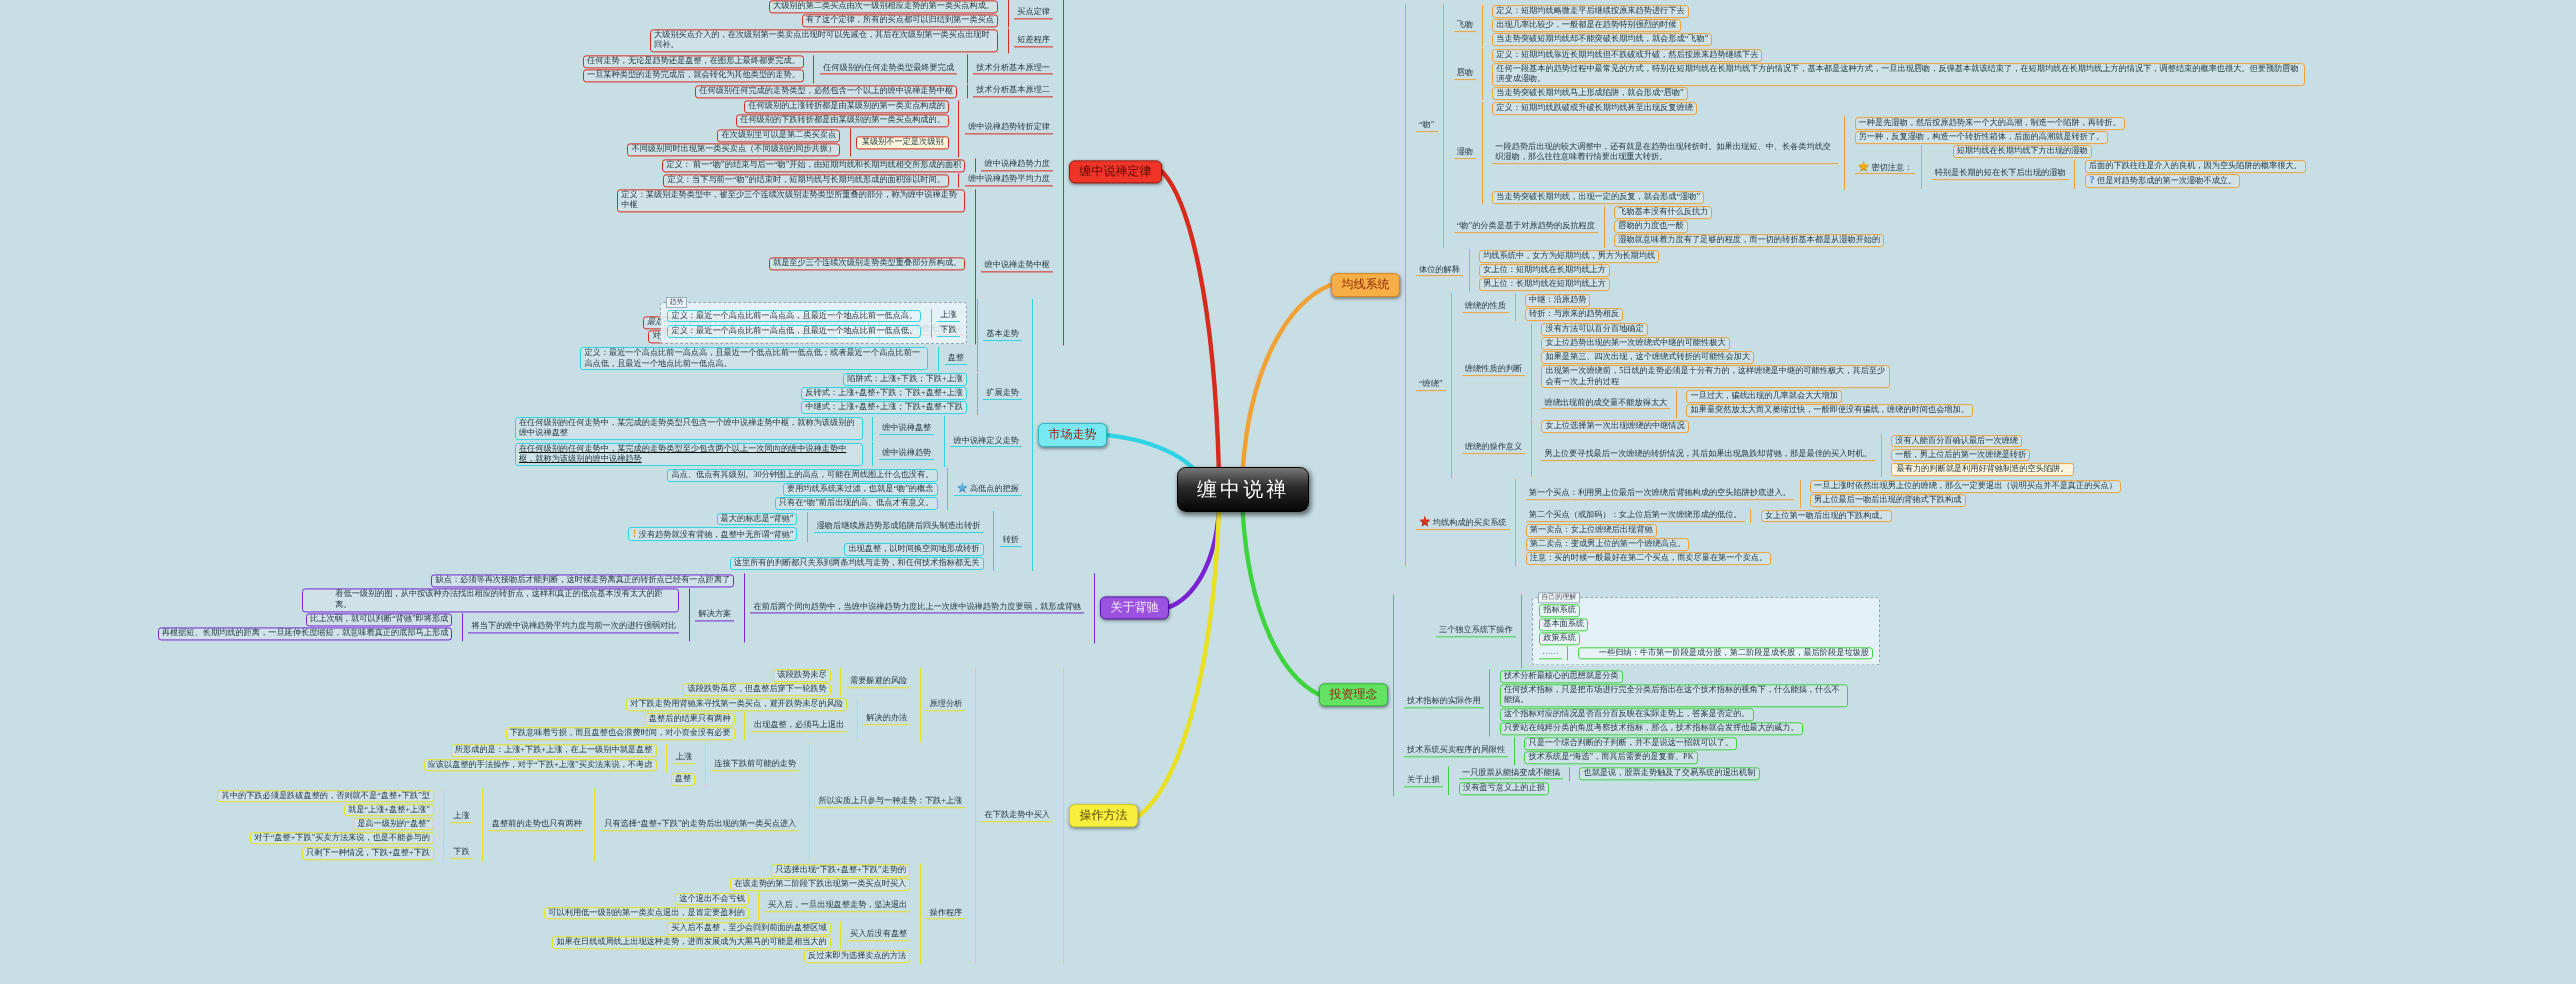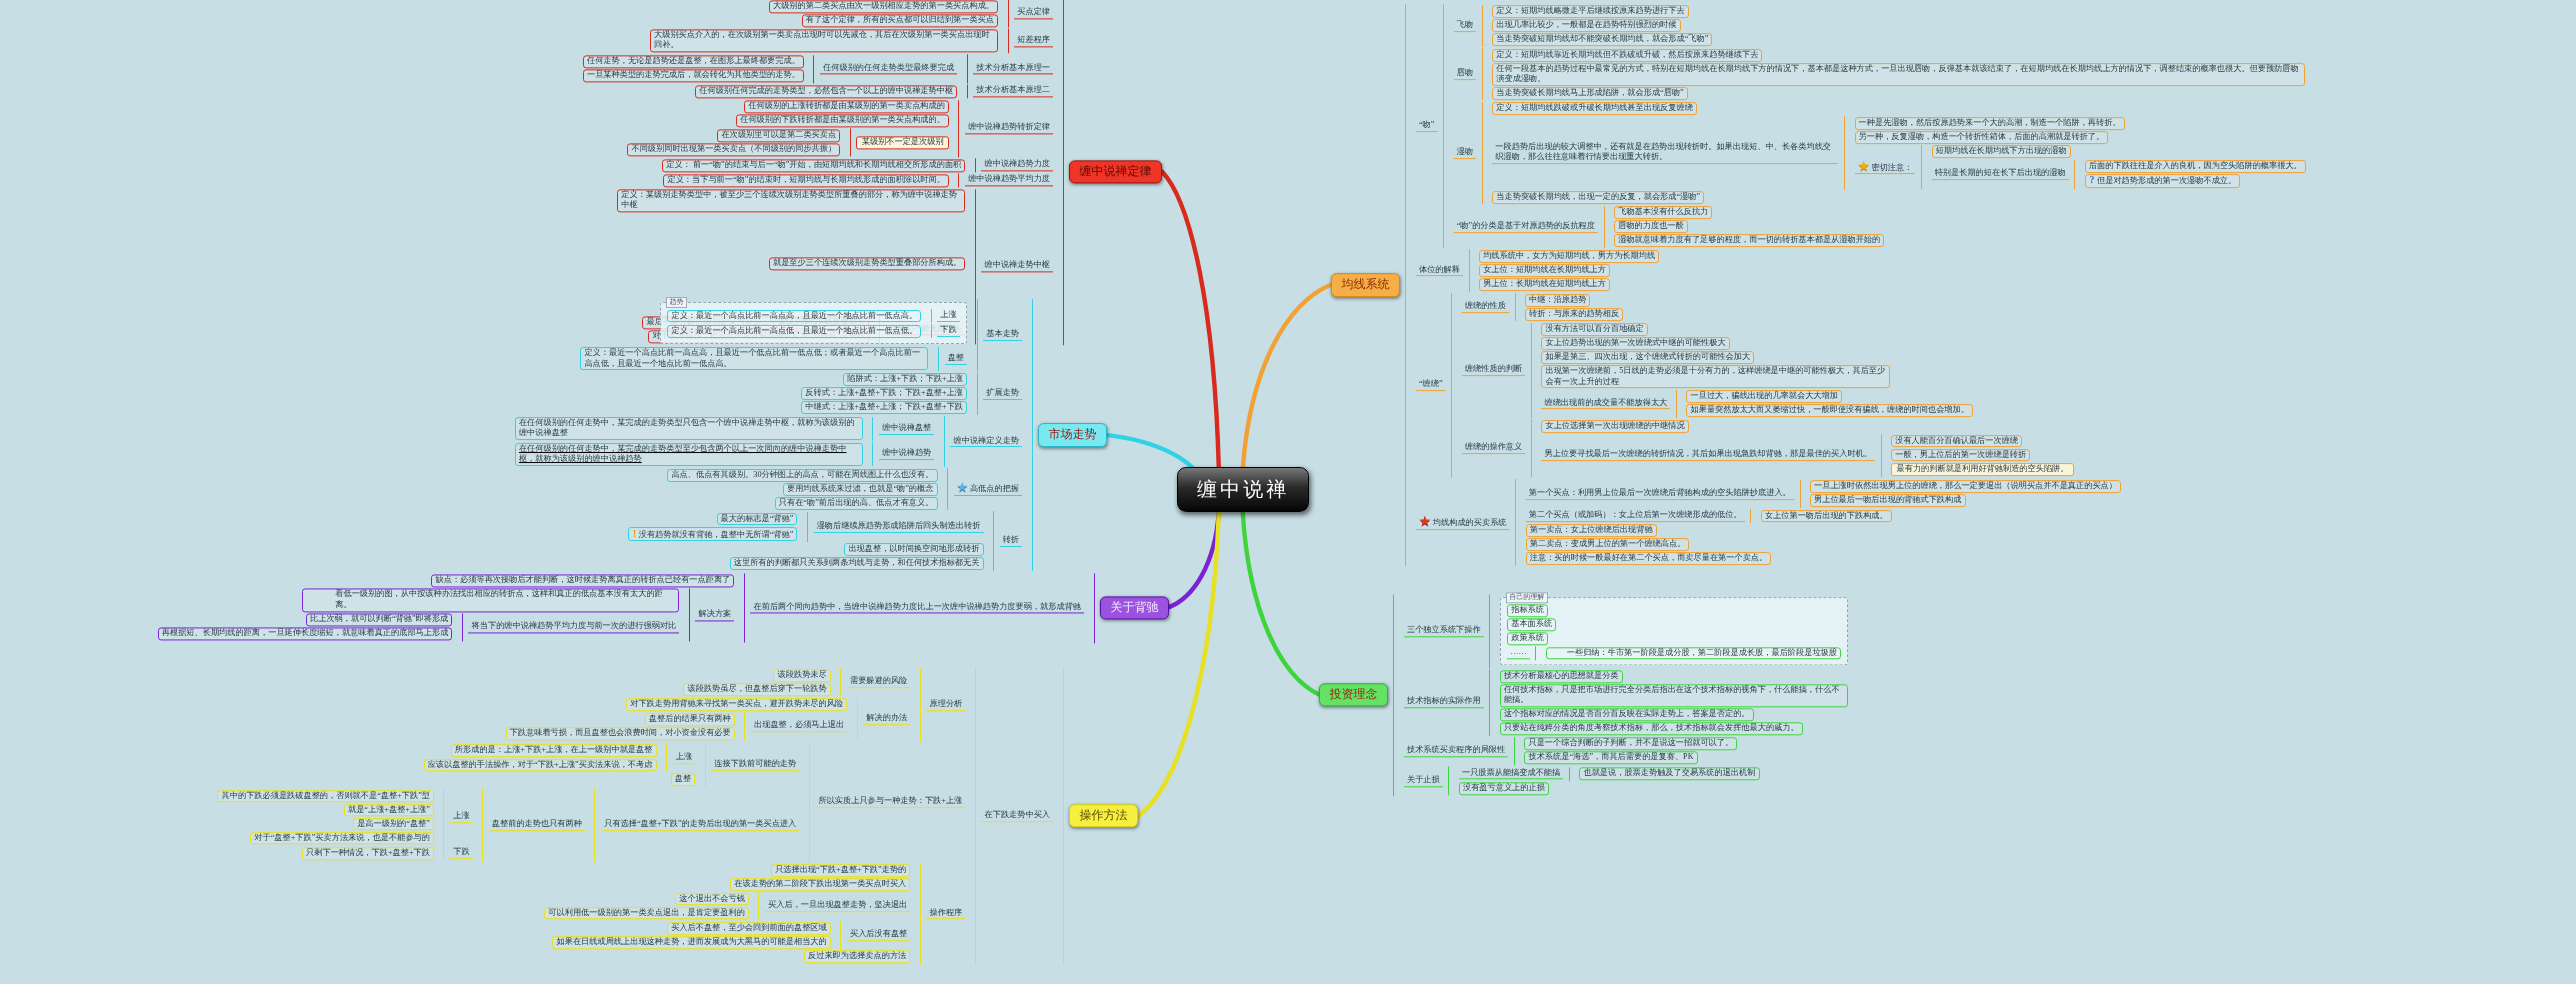--- a/index.html
+++ b/index.html
@@ -145,21 +145,21 @@
               <div class="tnode t-left">
                 <div class="lbl leaf" style="border-color: rgb(217, 42, 30);"><span>定义：某级别走势类型中，被至少三个连续次级别走势类型所重叠的部分，称为缠中说禅走势中枢</span></div>
               </div>
               <div class="tnode t-left">
                 <div class="lbl leaf" style="border-color: rgb(217, 42, 30);"><span>就是至少三个连续次级别走势类型重叠部分所构成。</span></div>
               </div>
               <div class="tnode t-left">
                 <div class="lbl" style="border-color: rgb(217, 42, 30);"><span>次级别不能无限下去</span></div>
                 <div class="kids k-left" style="border-color: rgb(217, 42, 30);">
                   <div class="tnode t-left">
-                    <div class="lbl leaf" style="border-color: rgb(217, 42, 30);"><span>最后不能分解的级别定义为至少三个该级别单位K线重叠部分</span></div>
+                    <div class="lbl leaf" style="border-color: rgb(217, 42, 30); font-style: italic;"><span>最后不能分解的级别定义为至少三个该级别单位K线重叠部分</span></div>
                   </div>
                   <div class="tnode t-left">
                     <div class="lbl leaf" style="border-color: rgb(217, 42, 30);"><span>对于实际操作，把最低不可分解级别设定为1分钟或5分钟线</span></div>
                   </div>
                 </div>
               </div>
             </div>
           </div>
         </div>
       </div>
@@ -499,21 +499,21 @@
                       <div class="tnode t-right">
                         <div class="lbl leaf" style="border-color: rgb(242, 162, 53);"><span>一种是先湿吻，然后按原趋势来一个大的高潮，制造一个陷阱，再转折。</span></div>
                       </div>
                       <div class="tnode t-right">
                         <div class="lbl leaf" style="border-color: rgb(242, 162, 53);"><span>另一种，反复湿吻，构造一个转折性箱体，后面的高潮就是转折了。</span></div>
                       </div>
                       <div class="tnode t-right">
                         <div class="lbl" style="border-color: rgb(242, 162, 53);"><span class="icn ic-star-gold">★</span><span>密切注意：</span></div>
                         <div class="kids k-right" style="border-color: rgb(242, 162, 53);">
                           <div class="tnode t-right">
-                            <div class="lbl leaf" style="border-color: rgb(242, 162, 53);"><span>短期均线在长期均线下方出现的湿吻</span></div>
+                            <div class="lbl leaf" style="border-color: rgb(242, 162, 53); margin-left: 21px;"><span>短期均线在长期均线下方出现的湿吻</span></div>
                           </div>
                           <div class="tnode t-right">
                             <div class="lbl" style="border-color: rgb(242, 162, 53);"><span>特别是长期的短在长下后出现的湿吻</span></div>
                             <div class="kids k-right" style="border-color: rgb(242, 162, 53);">
                               <div class="tnode t-right">
                                 <div class="lbl leaf" style="border-color: rgb(242, 162, 53);"><span>后面的下跌往往是介入的良机，因为空头陷阱的概率很大。</span></div>
                               </div>
                               <div class="tnode t-right">
                                 <div class="lbl leaf" style="border-color: rgb(242, 162, 53);"><span class="icn ic-question">?</span><span>但是对趋势形成的第一次湿吻不成立。</span></div>
                               </div>
@@ -658,21 +658,21 @@
             </div>
           </div>
         </div>
       </div>
     </div>
     <div class="branch b-right" style="left: 1319px; top: 695px;">
       <div class="tnode t-right">
         <div class="lbl bnode" style="border-color: rgb(42, 184, 42); background: rgb(99, 226, 99); color: rgb(156, 26, 16);"><span>投资理念</span></div>
         <div class="kids k-right" style="border-color: rgb(62, 212, 62);">
           <div class="tnode t-right">
-            <div class="lbl" style="border-color: rgb(62, 212, 62);"><span>三个独立系统下操作</span></div>
+            <div class="lbl" style="border-color: rgb(62, 212, 62); margin-left: 32px;"><span>三个独立系统下操作</span></div>
             <div class="kids k-right" style="border-color: rgb(62, 212, 62);">
               <div class="tnode t-right">
                 <div class="dashedbox">
                   <span class="tag">自己的理解</span>
                   <div class="tnode t-right">
                     <div class="lbl leaf" style="border-color: rgb(62, 212, 62);"><span>指标系统</span></div>
                   </div>
                   <div class="tnode t-right">
                     <div class="lbl leaf" style="border-color: rgb(62, 212, 62);"><span>基本面系统</span></div>
                   </div>

